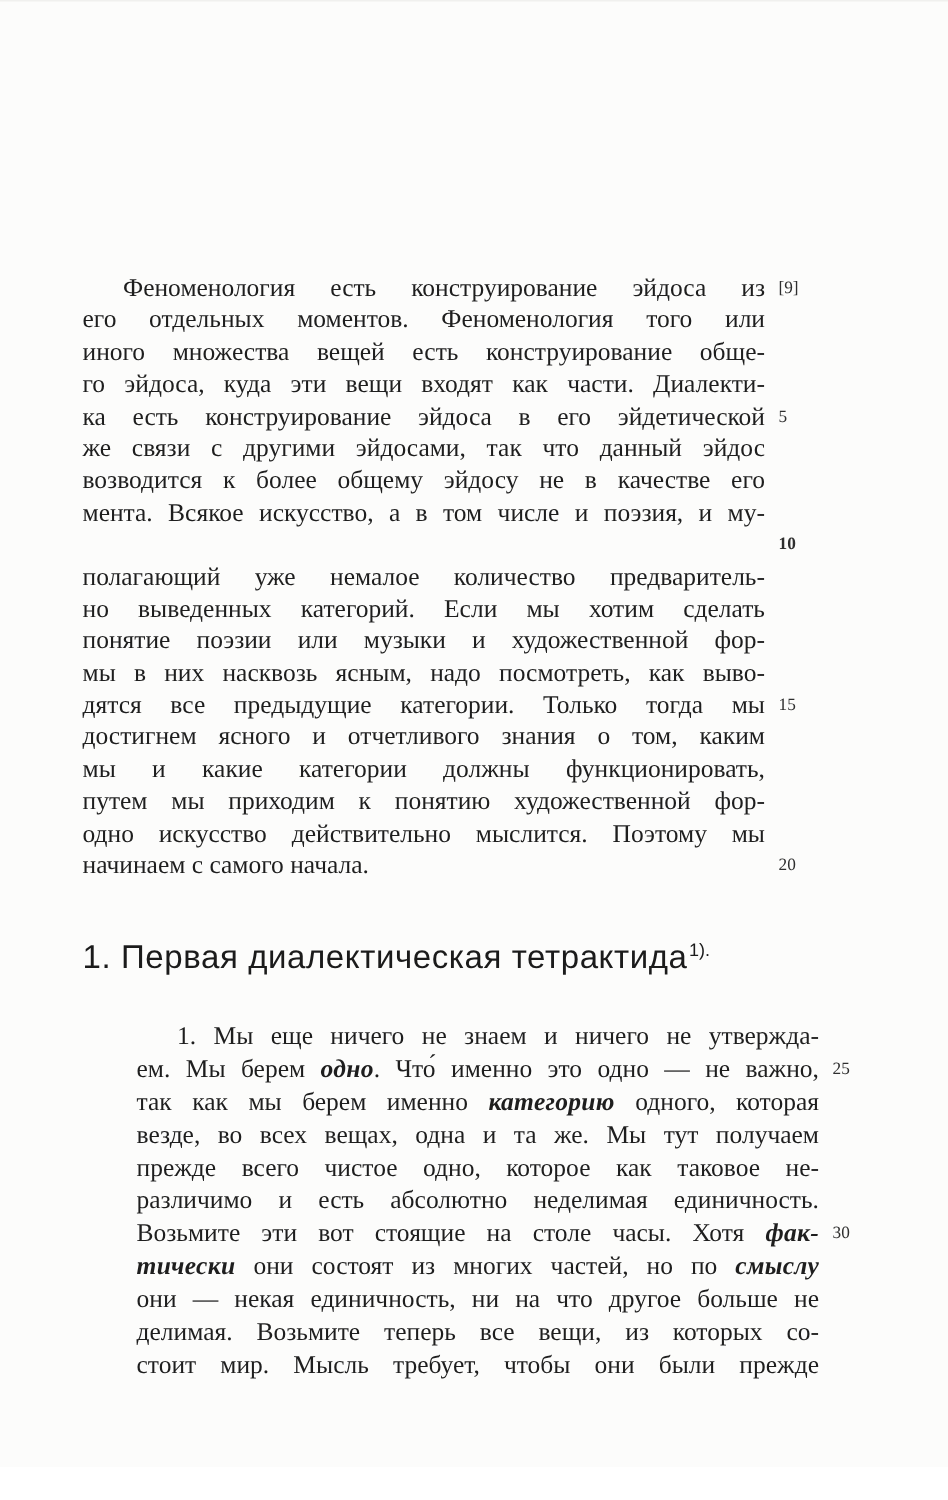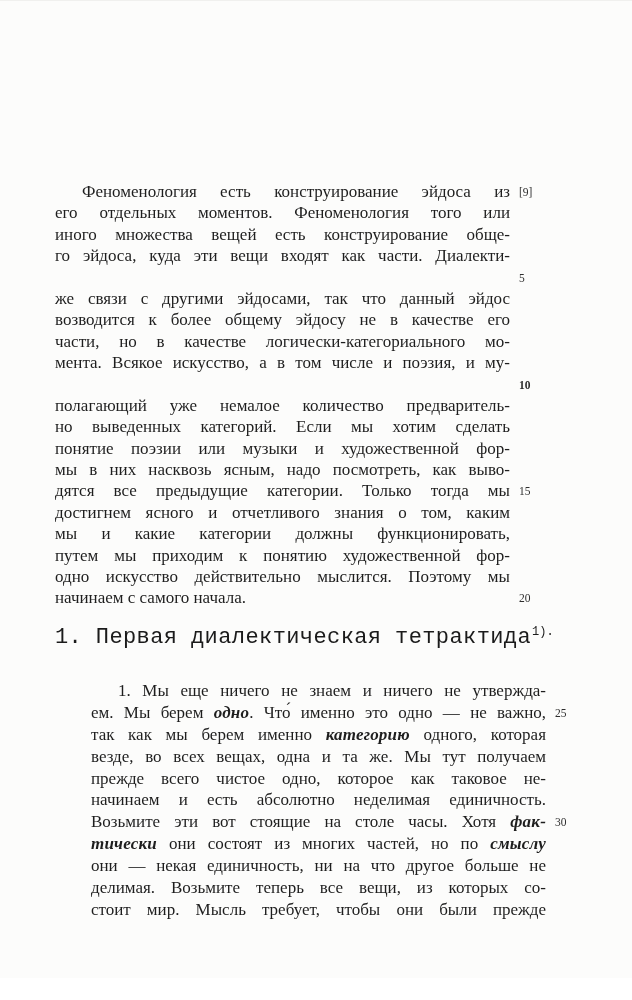--- a/index.html
+++ b/index.html
@@ -55,21 +55,21 @@
     text-align: left;
     text-align-last: left;
     white-space: nowrap;
   }
   .heading {
     position: absolute;
     left: 55px;
     top: 624px;
     margin: 0;
     width: 540px;
-    font-family: Liberation Mono, monospace;
+    font-family: Liberation Sans, sans-serif;
     font-size: 22px;
     font-weight: 400;
     letter-spacing: 0.4px;
     color: #1b1b1b;
     line-height: 1.25;
   }
   .heading sup {
     font-size: 12px;
     line-height: 0;
     vertical-align: super;
@@ -81,24 +81,23 @@
 <body>
 
 <div class="page" style="background: rgb(252, 252, 251); color: rgb(30, 30, 30);">
   <div class="page-edge"></div>
 
   <div class="text-block para1">
       <div class="tline indent"><span class="seg">Феноменология есть конструирование эйдоса из</span><span class="margin-num" style="color: rgb(46, 46, 46);">[9]</span></div>
       <div class="tline"><span class="seg">его отдельных моментов. Феноменология того или</span></div>
       <div class="tline"><span class="seg">иного множества вещей есть конструирование обще-</span></div>
       <div class="tline"><span class="seg">го эйдоса, куда эти вещи входят как части. Диалекти-</span></div>
-      <div class="tline"><span class="margin-num" style="color: rgb(46, 46, 46);">5</span></div>
+      <div class="tline"><span class="seg">ка есть конструирование эйдоса в его эйдетической</span><span class="margin-num" style="color: rgb(46, 46, 46);">5</span></div>
       <div class="tline"><span class="seg">же связи с другими эйдосами, так что данный эйдос</span></div>
       <div class="tline"><span class="seg">возводится к более общему эйдосу не в качестве его</span></div>
-      <div class="tline"><span class="seg">части, но в качестве логически-категориального мо-</span></div>
       <div class="tline"><span class="seg">мента. Всякое искусство, а в том числе и поэзия, и му-</span></div>
       <div class="tline"><span class="margin-num" style="color: rgb(46, 46, 46); font-weight: bold;">10</span></div>
       <div class="tline"><span class="seg">полагающий уже немалое количество предваритель-</span></div>
       <div class="tline"><span class="seg">но выведенных категорий. Если мы хотим сделать</span></div>
       <div class="tline"><span class="seg">понятие поэзии или музыки и художественной фор-</span></div>
       <div class="tline"><span class="seg">мы в них насквозь ясным, надо посмотреть, как выво-</span></div>
       <div class="tline"><span class="seg">дятся все предыдущие категории. Только тогда мы</span><span class="margin-num" style="color: rgb(46, 46, 46); font-family: Liberation Serif, serif;">15</span></div>
       <div class="tline"><span class="seg">достигнем ясного и отчетливого знания о том, каким</span></div>
       <div class="tline"><span class="seg">мы и какие категории должны функционировать,</span></div>
       <div class="tline"><span class="seg">путем мы приходим к понятию художественной фор-</span></div>
@@ -107,20 +106,20 @@
     </div>
 
   <h2 class="heading"><span>1. Первая диалектическая тетрактида</span><sup>1).</sup></h2>
 
   <div class="text-block para2">
       <div class="tline indent"><span class="seg">1. Мы еще ничего не знаем и ничего не утвержда-</span></div>
       <div class="tline"><span class="seg">ем. Мы берем </span><em class="seg">одно</em><span class="seg">. Что́ именно это одно — не важно,</span><span class="margin-num" style="color: rgb(46, 46, 46);">25</span></div>
       <div class="tline"><span class="seg">так как мы берем именно </span><em class="seg">категорию</em><span class="seg"> одного, которая</span></div>
       <div class="tline"><span class="seg">везде, во всех вещах, одна и та же. Мы тут получаем</span></div>
       <div class="tline"><span class="seg">прежде всего чистое одно, которое как таковое не-</span></div>
-      <div class="tline"><span class="seg">начинаем и есть абсолютно неделимая единичность.</span></div>
+      <div class="tline"><span class="seg">различимо и есть абсолютно неделимая единичность.</span></div>
       <div class="tline"><span class="seg">Возьмите эти вот стоящие на столе часы. Хотя </span><em class="seg">фак-</em><span class="margin-num" style="color: rgb(46, 46, 46);">30</span></div>
       <div class="tline"><em class="seg">тически</em><span class="seg"> они состоят из многих частей, но по </span><em class="seg">смыслу</em></div>
       <div class="tline"><span class="seg">они — некая единичность, ни на что другое больше не</span></div>
       <div class="tline"><span class="seg">делимая. Возьмите теперь все вещи, из которых со-</span></div>
       <div class="tline"><span class="seg">стоит мир. Мысль требует, чтобы они были прежде</span></div>
     </div>
 </div>
 
 </body></html>

